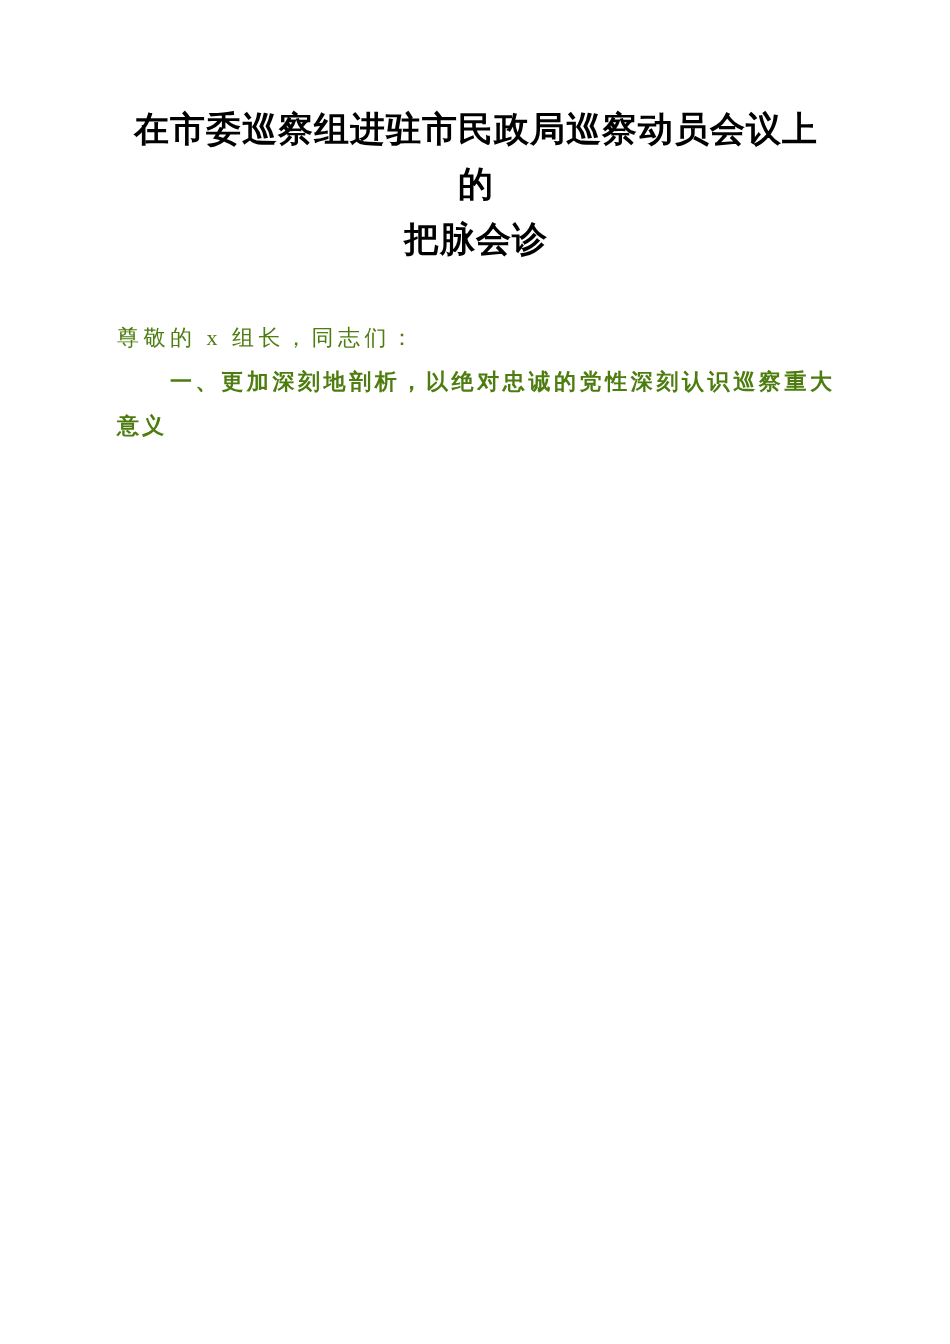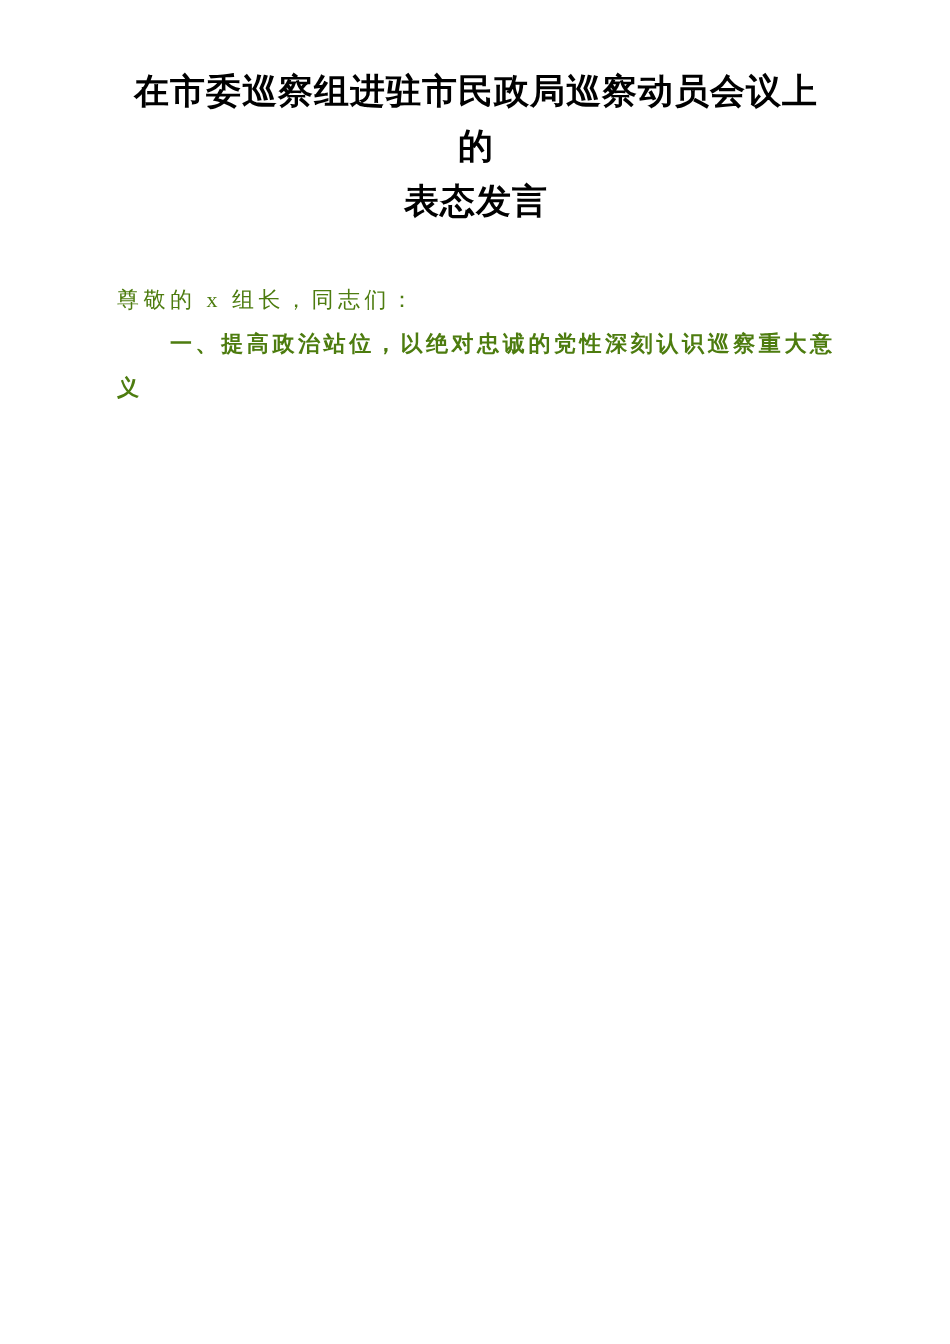--- a/index.html
+++ b/index.html
@@ -6,21 +6,21 @@
     margin: 0;
     padding: 0;
     background: #ffffff;
   }
   .page {
     position: relative;
     width: 950px;
     height: 980px;
     background: #ffffff;
     box-sizing: border-box;
-    padding: 64px 115px 0 117px;
+    padding: 102px 115px 0 117px;
     overflow: hidden;
     color: #000000;
     font-family: "Liberation Serif", "DejaVu Serif", serif;
   }
   .doc-title {
     margin: 0 0 49px 0;
     font-size: 35px;
     line-height: 55px;
     font-weight: bold;
     text-align: center;
@@ -43,21 +43,21 @@
     font-weight: bold;
     font-family: "Liberation Sans", "DejaVu Sans", sans-serif;
     letter-spacing: 3px;
   }
 </style>
 </head>
 <body>
 
 <div class="page">
 
-  <h1 class="doc-title"><span>在市委巡察组进驻市民政局巡察动员会议上的</span><br><span>表态发言</span></h1>
+  <h1 class="doc-title"><span>在市委巡察组进驻市民政局巡察动员会议上的</span><br><span>把脉会诊</span></h1>
 
   <p class="para">尊敬的 x 组长，同志们：</p>
 
 
-  <p class="para indent heading">一、提高政治站位，以绝对忠诚的党性深刻认识巡察重大意义</p>
+  <p class="para indent heading">一、更加深刻地剖析，以绝对忠诚的党性深刻认识巡察重大意义</p>
 
 
 </div>
 
 </body></html>

